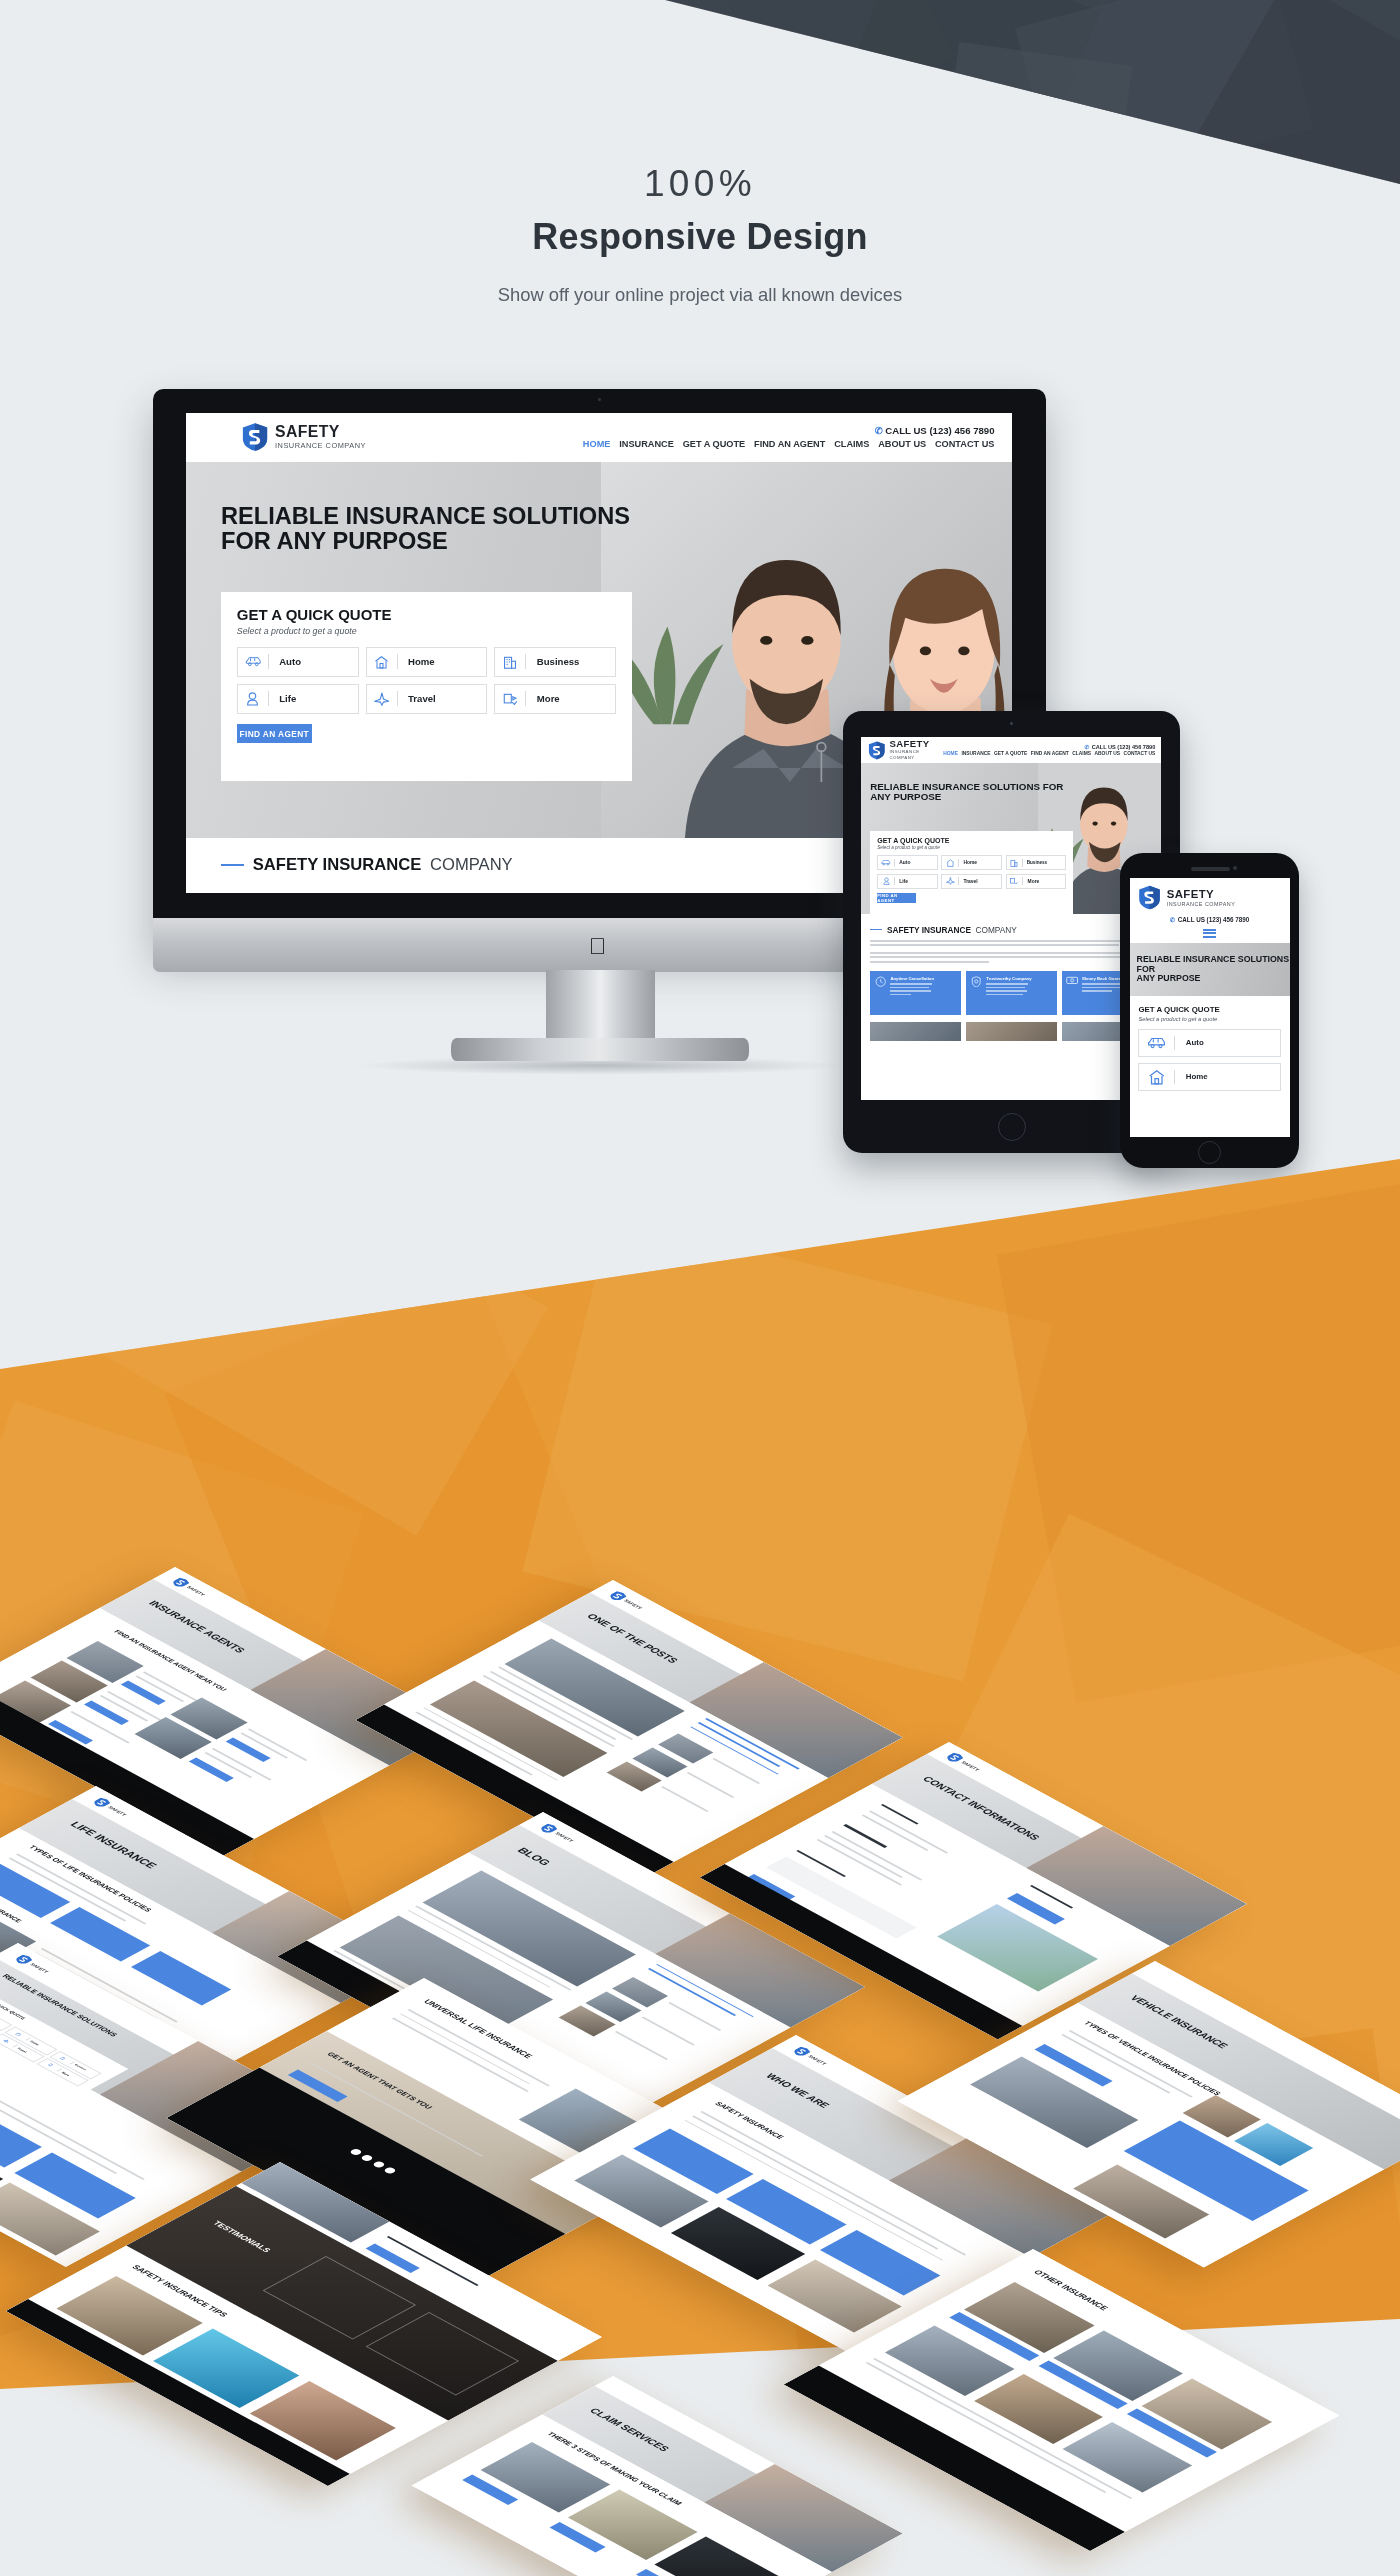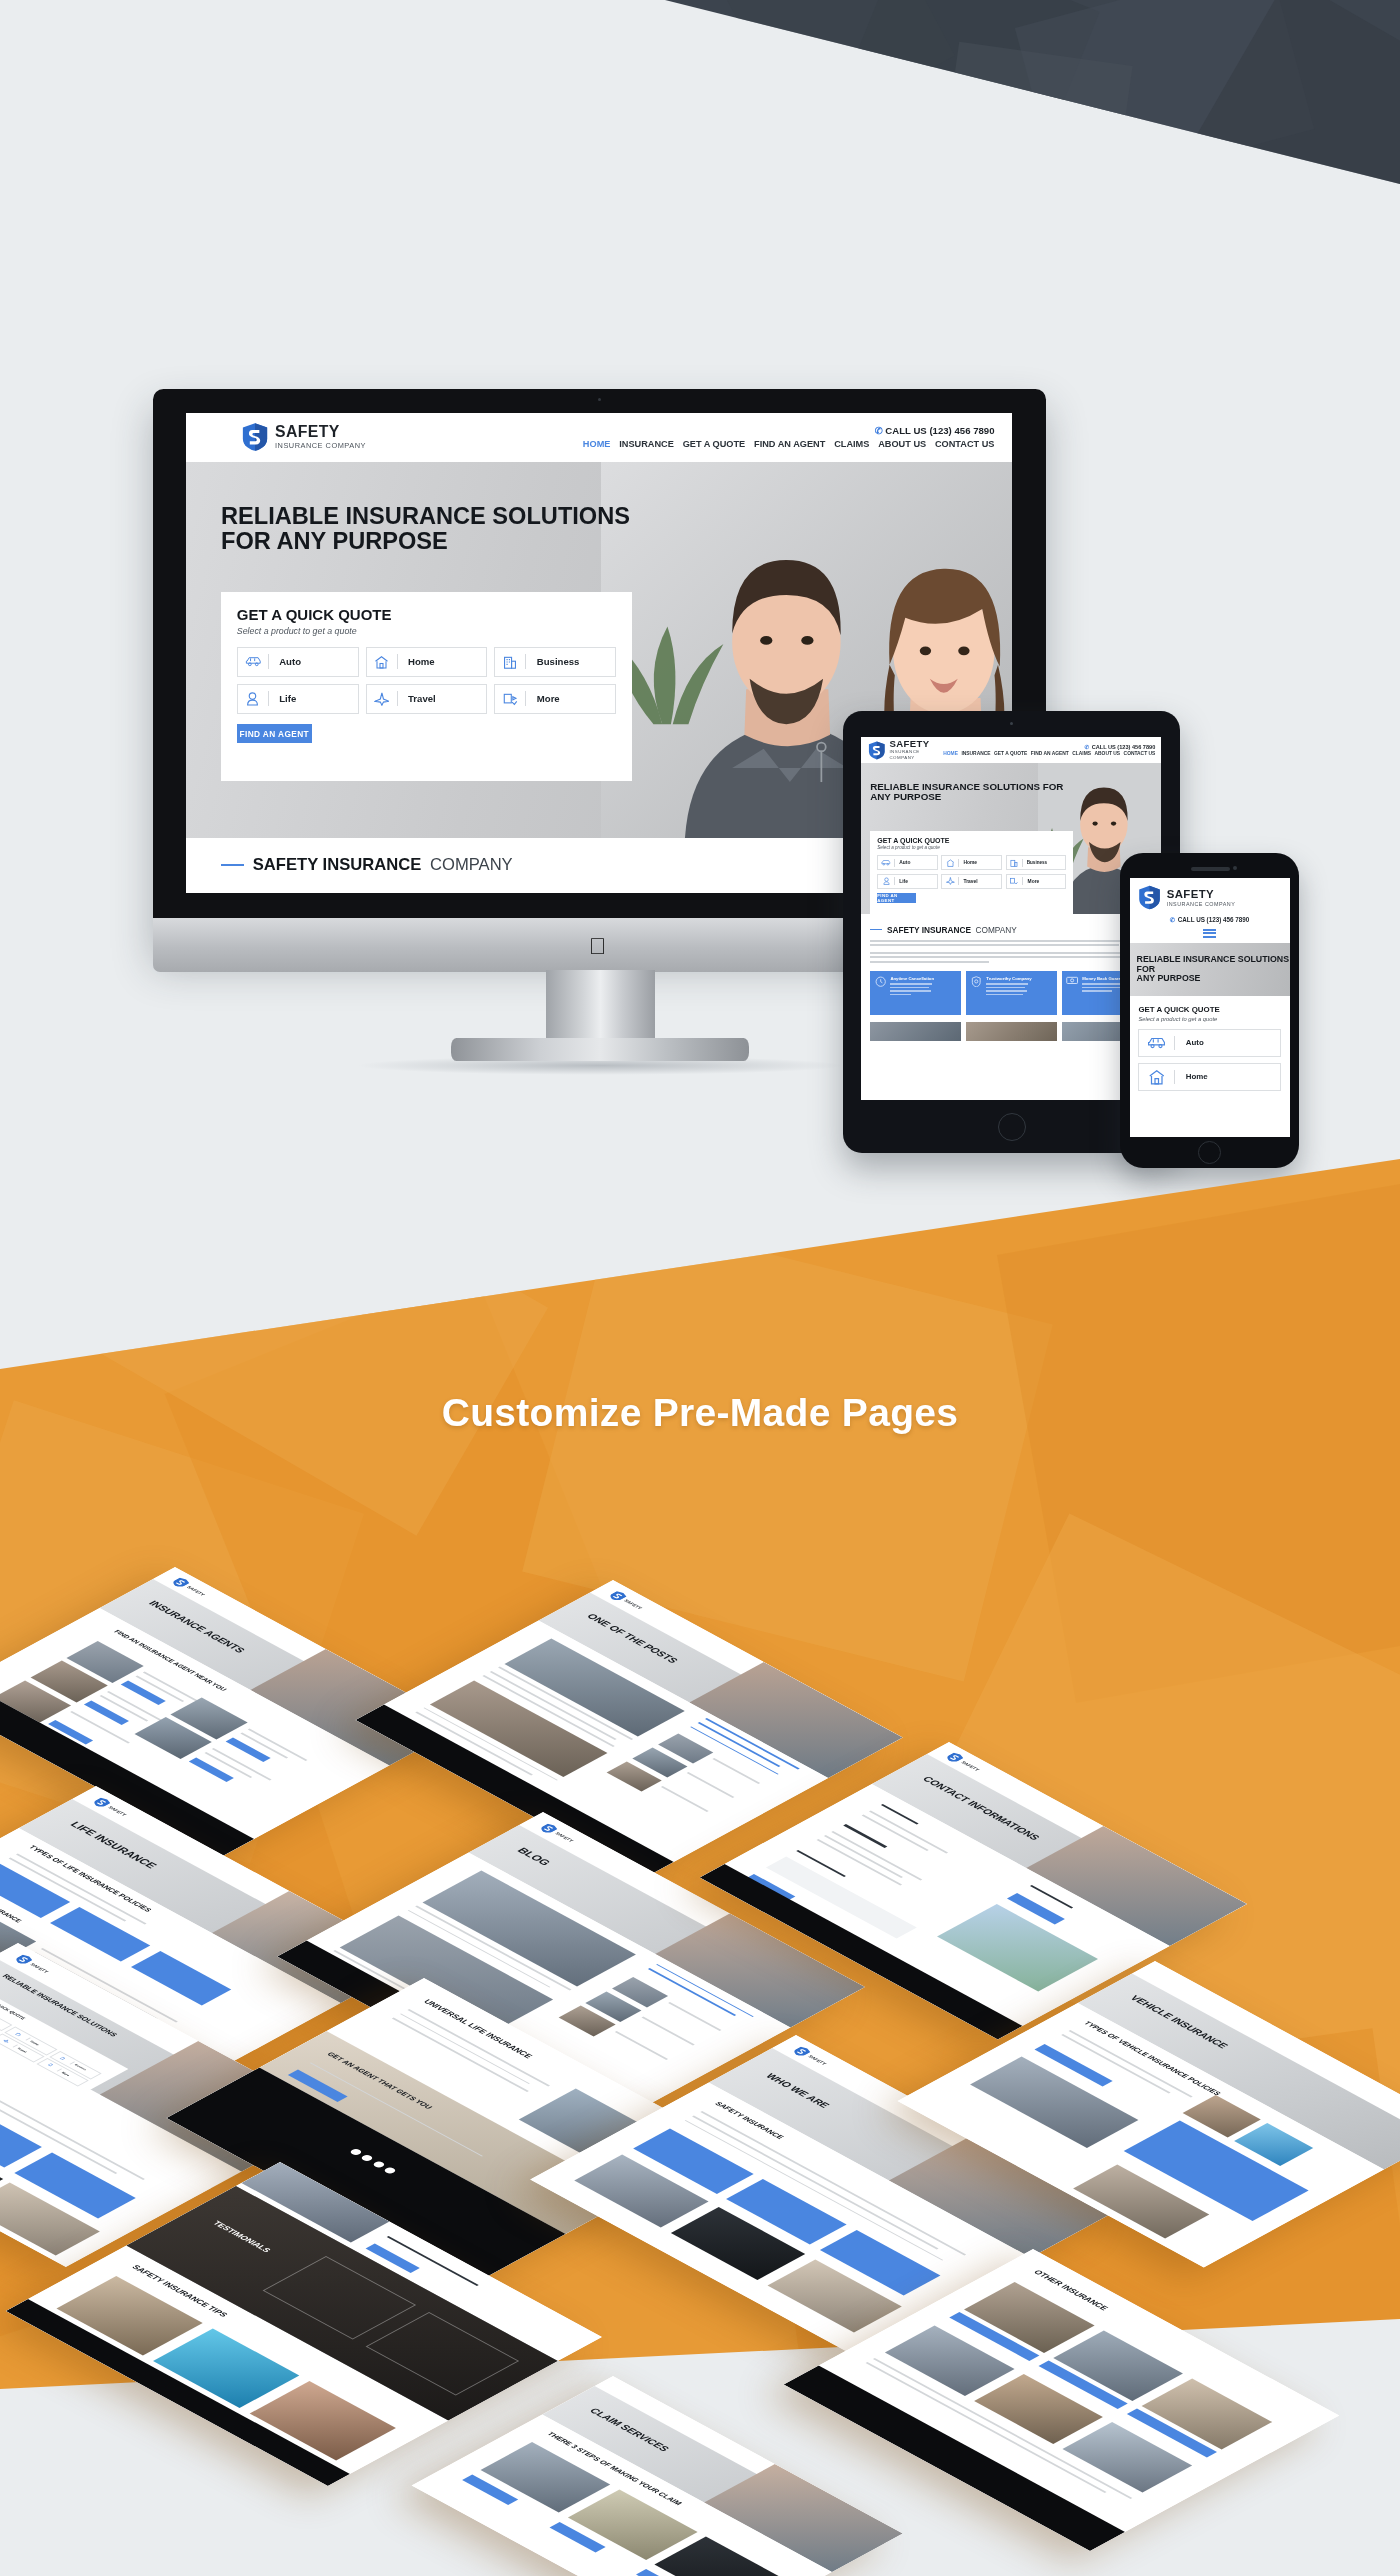--- a/index.html
+++ b/index.html
@@ -184,20 +184,25 @@
 <section class="sec-light">
 
   <div class="dark-poly">
     <i class="p1"></i>
       <i class="p2"></i>
       <i class="p3"></i>
       <i class="p4"></i>
       <i class="p5"></i>
   </div>
 
+  <div class="s1-head">
+    <div class="s1-pct">100%</div>
+    <div class="s1-title">Responsive Design</div>
+    <div class="s1-sub">Show off your online project via all known devices</div>
+  </div>
 
   <div class="imac">
     <div class="imac-shadow"></div>
     <div class="imac-bezel">
       <span class="imac-cam"></span>
 
       <div class="imac-screen">
         <div class="site">
 
           <div class="site-nav" style="height:49px;padding:0 17.5px 0 56px;">
@@ -656,21 +661,20 @@
     <i class="tri t3"></i>
     <i class="tri t4"></i>
   <i class="tri t5"></i>
     <i class="tri t6"></i>
     <i class="tri t7"></i>
     <i class="tri t8"></i>
     <i class="tri t9"></i>
 </section>
 
 <div class="s2-head">
-  <div class="s2-title">Customize Pre-Made Pages</div>
 </div>
 
 <div class="iso-stage">
 
   <div class="mock" style="left:175px; top:8.8px; width:315px; height:263px;
               transform: matrix(.92,.50,-.92,.50,0,0);">
     <div class="hdr-white"></div>
     <div class="bar-hdr" style="top:9%;height:22%;"></div>
     <div class="brand">
         <svg width="11.4" height="13" viewBox="0 0 30 34">

